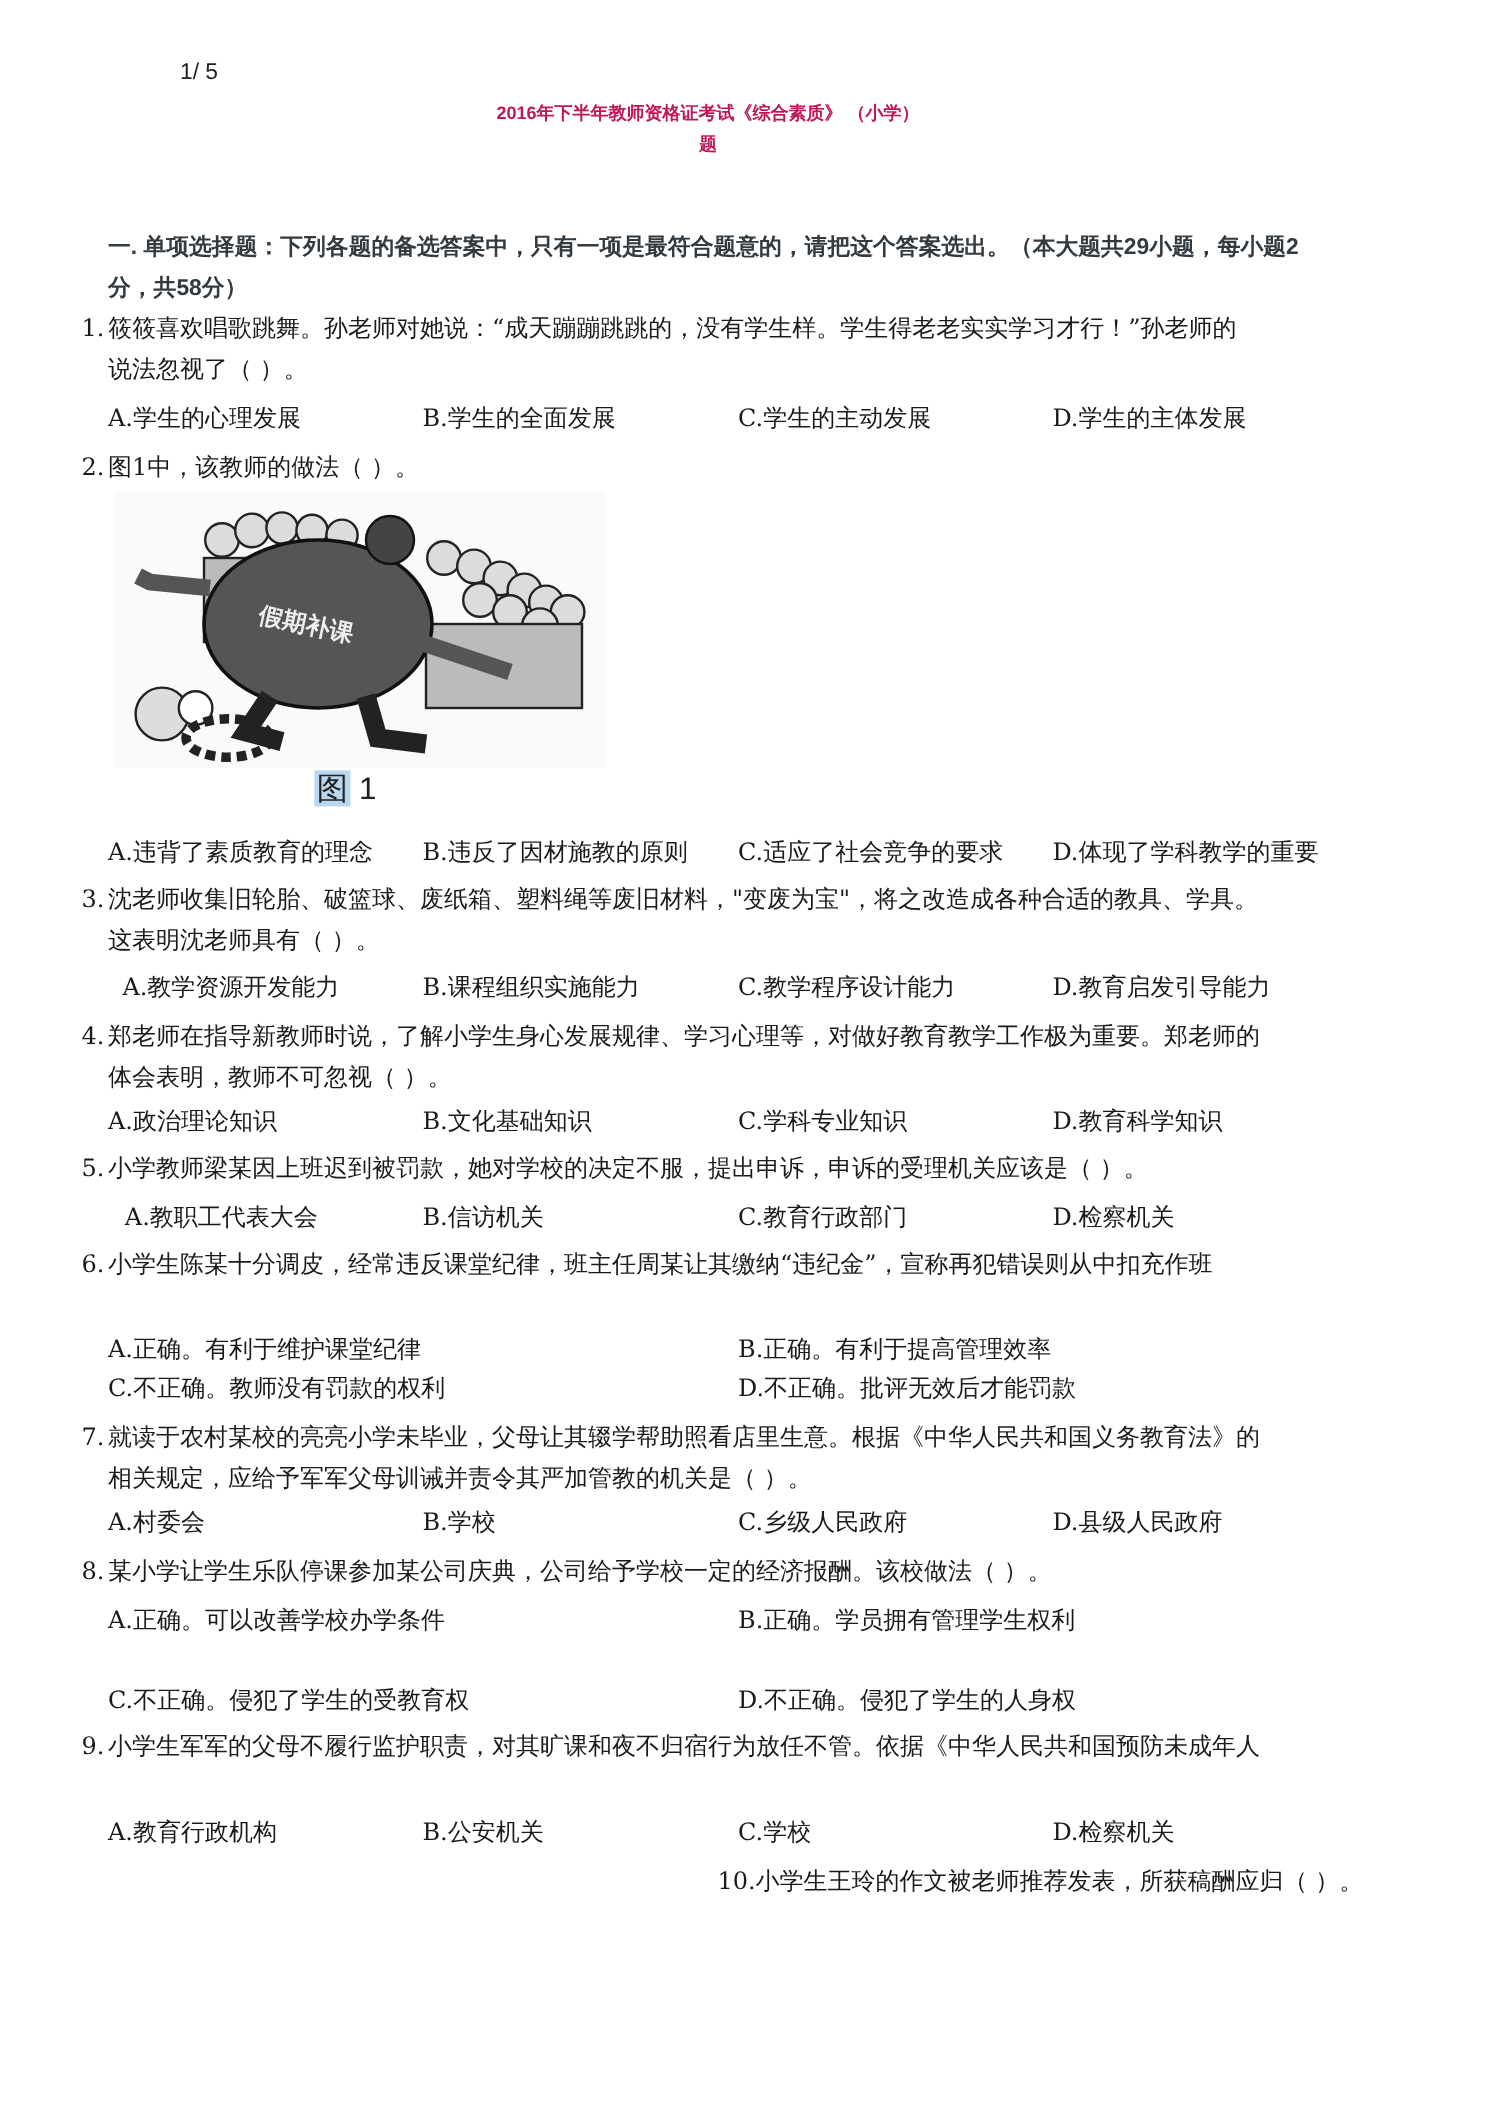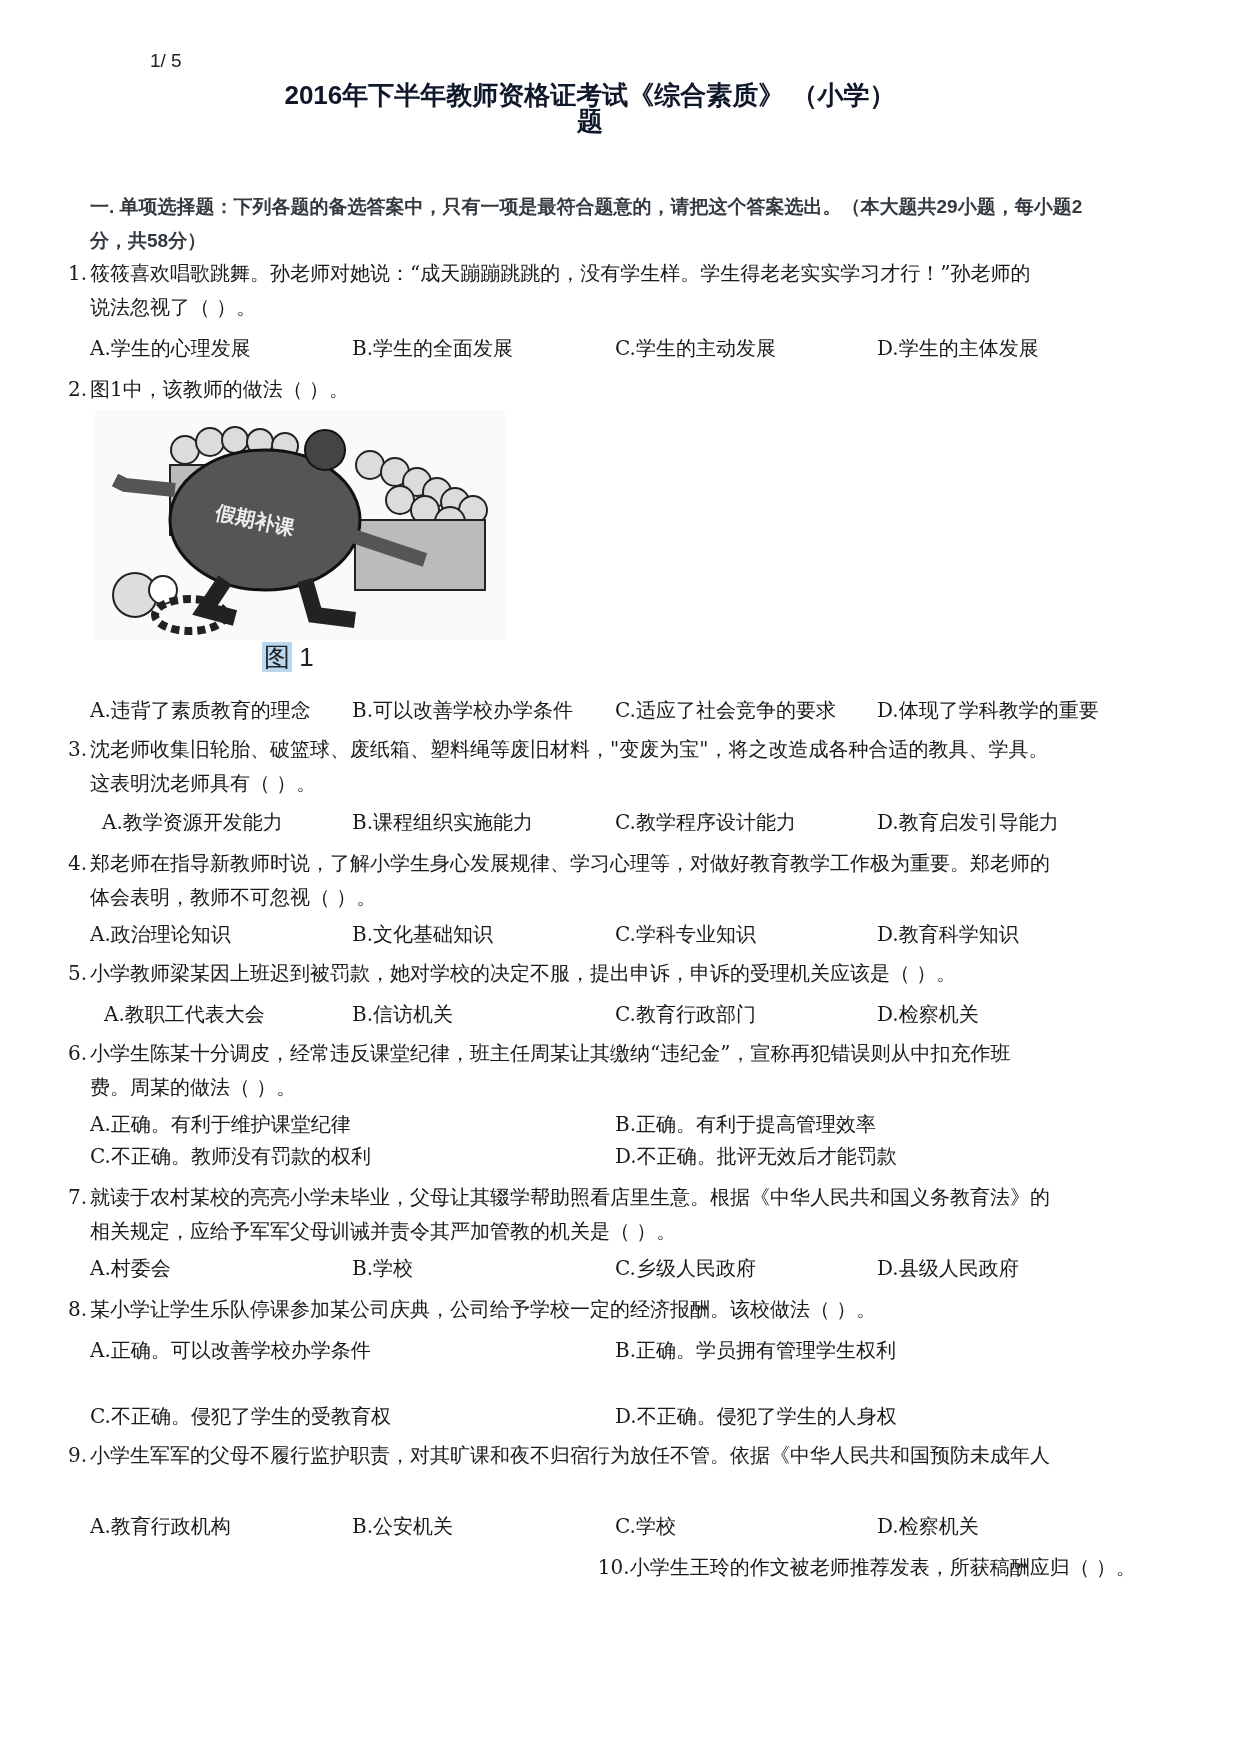--- a/index.html
+++ b/index.html
@@ -8,21 +8,21 @@
       font-family: "DejaVu Serif", "Liberation Serif", serif; color: #1a1a1a;
     }
     .page-num {
       position: absolute; left: 150px; top: 50px;
       font-family: "Liberation Sans", "DejaVu Sans", sans-serif;
       font-size: 19px; color: #222;
     }
     .title {
       position: absolute; left: 0; width: 1180px; top: 82px; text-align: center;
       font-family: "Liberation Sans", "DejaVu Sans", sans-serif;
-      font-weight: bold; font-size: 26px; line-height: 26px; color: #0f172a;
+      font-weight: bold; font-size: 15px; line-height: 26px; color: #be185d;
     }
     .section {
       position: absolute; left: 90px; top: 190px; width: 1030px;
       font-family: "Liberation Sans", "DejaVu Sans", sans-serif;
       font-weight: bold; font-size: 19px; line-height: 34px; color: #333a40;
     }
     .q {
       position: absolute; left: 68px; width: 1080px;
       font-size: 20px; line-height: 34px; color: #1a1a1a;
     }
@@ -106,21 +106,21 @@
     <ellipse cx="95" cy="205" rx="35" ry="16" fill="none" stroke="#222" stroke-width="8" stroke-dasharray="8 5"></ellipse>
   </svg>
 </div>
 <div class="fig-caption">
   <span class="tu">图</span>
   <span>1</span>
 </div>
 
 <div class="opts" style="top:694px;">
   <span class="opt" style="left:0">A.违背了素质教育的理念</span>
-  <span class="opt" style="left:262px">B.可以改善学校办学条件</span>
+  <span class="opt" style="left:262px">B.违反了因材施教的原则</span>
   <span class="opt" style="left:525px">C.适应了社会竞争的要求</span>
   <span class="opt" style="left:787px">D.体现了学科教学的重要</span>
 </div>
 
 <div class="q" style="top:732px;">
   <div><span class="num">3.</span><span>沈老师收集旧轮胎、破篮球、废纸箱、塑料绳等废旧材料，"变废为宝"，将之改造成各种合适的教具、学具。</span></div>
   <div class="indent">这表明沈老师具有（ ）。</div>
 </div>
 <div class="opts" style="top:806px;">
   <span class="opt" style="left:12px">A.教学资源开发能力</span>
@@ -145,21 +145,20 @@
 </div>
 <div class="opts" style="top:998px;">
   <span class="opt" style="left:14px">A.教职工代表大会</span>
   <span class="opt" style="left:262px">B.信访机关</span>
   <span class="opt" style="left:525px">C.教育行政部门</span>
   <span class="opt" style="left:787px">D.检察机关</span>
 </div>
 
 <div class="q" style="top:1036px;">
   <div><span class="num">6.</span><span>小学生陈某十分调皮，经常违反课堂纪律，班主任周某让其缴纳“违纪金”，宣称再犯错误则从中扣充作班</span></div>
-  <div class="indent">费。周某的做法（ ）。</div>
 </div>
 <div class="opts" style="top:1108px;">
   <span class="opt" style="left:0;top:0">A.正确。有利于维护课堂纪律</span>
   <span class="opt" style="left:525px;top:0">B.正确。有利于提高管理效率</span>
   <span class="opt" style="left:0;top:32px">C.不正确。教师没有罚款的权利</span>
   <span class="opt" style="left:525px;top:32px">D.不正确。批评无效后才能罚款</span>
 </div>
 
 <div class="q" style="top:1180px;">
   <div><span class="num">7.</span><span>就读于农村某校的亮亮小学未毕业，父母让其辍学帮助照看店里生意。根据《中华人民共和国义务教育法》的</span></div>

